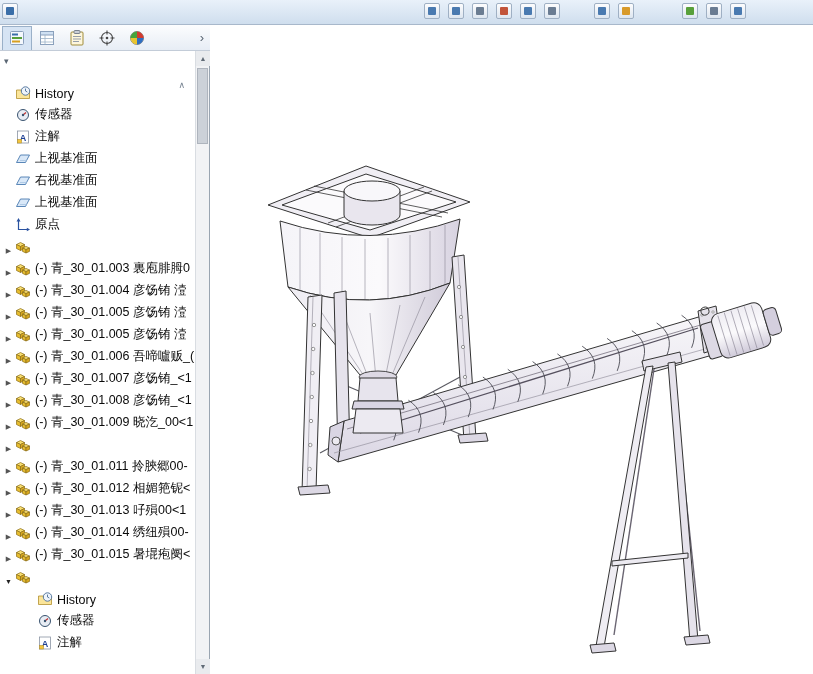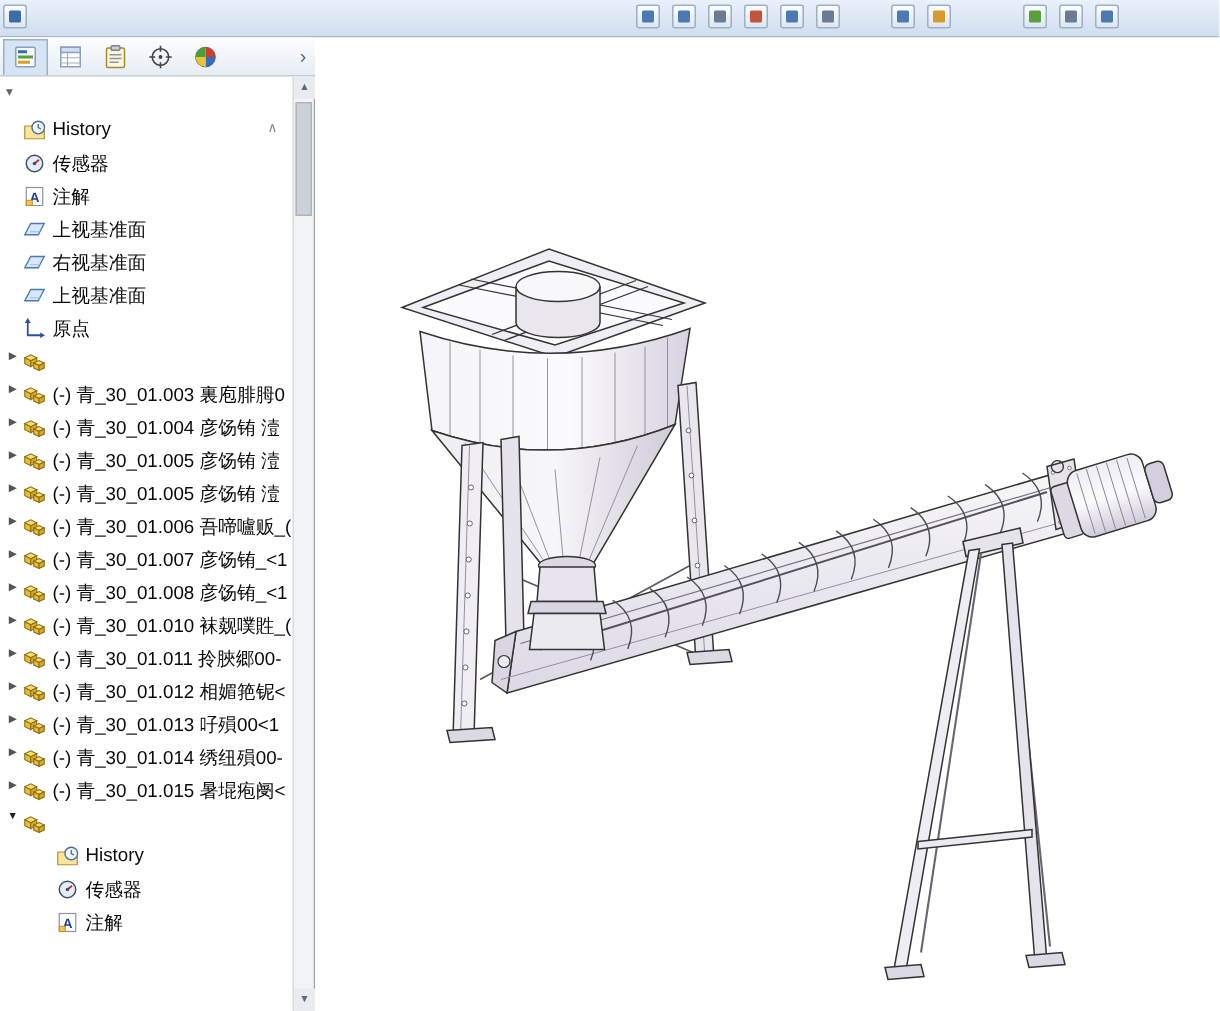--- a/index.html
+++ b/index.html
@@ -23,21 +23,21 @@
   .ptab { width:30px; height:24px; display:inline-flex; align-items:center; justify-content:center; cursor:pointer; }
   .ptab.sel { background:#d6e4f4; border:1px solid #9ab0c8; border-bottom:none; }
   .ptab svg { width:18px; height:18px; }
   .ptab-fly { margin-left:auto; width:16px; height:22px; display:inline-flex; align-items:center; justify-content:center;
     color:#5a6troke673; color:#5a6673; font-size:13px; cursor:pointer; }
   .filter-arrow { position:absolute; left:4px; top:31px; font-size:9px; color:#5a6673; cursor:pointer; }
   .collapse-arrow { position:absolute; right:24px; top:55px; font-size:9px; color:#7a8694; cursor:pointer; }
 
   
   .tree { position:absolute; left:0; top:54px; width:194px; height:595px; overflow:hidden; }
-  .trow { height:22px; display:flex; align-items:flex-start; white-space:nowrap; cursor:default; }
+  .trow { height:22px; display:flex; align-items:flex-end; white-space:nowrap; cursor:default; }
   .trow.lvl0 { padding-left:2px; }
   .trow.lvl1 { padding-left:24px; }
   .tarrow { width:13px; font-size:7px; color:#555; text-align:center; flex:0 0 13px; }
   .tarrow.open { color:#222; }
   .ticon { width:16px; height:16px; flex:0 0 16px; margin-right:4px; display:inline-flex; }
   .ticon svg { width:16px; height:16px; }
   .tlabel { font-size:12.5px; color:#0a0a0a; overflow:hidden; }
 
   
   .vscroll { position:absolute; right:0; top:26px; width:14px; height:623px; background:#f2f3f5; border-left:1px solid #d9dde2; }
@@ -354,21 +354,36 @@
             <g stroke="#8a6d1a" stroke-width="0.7">
               <path d="M1.5 5.5l4-2 4 2-4 2z" fill="#f7dd6e"></path>
               <path d="M1.5 5.5v4l4 2v-4z" fill="#e7bd2e"></path>
               <path d="M9.5 5.5v4l-4 2v-4z" fill="#d9a91f"></path>
               <path d="M7.5 9l3.5-1.6L14.5 9l-3.5 1.6z" fill="#f7dd6e"></path>
               <path d="M7.5 9v3.4l3.5 1.6v-3.4z" fill="#e7bd2e"></path>
               <path d="M14.5 9v3.4l-3.5 1.6v-3.4z" fill="#d9a91f"></path>
             </g>
           </svg>
         </span>
-        <span class="tlabel">(-) 青_30_01.010 袜觌噗貹_(</span>
+        <span class="tlabel">(-) 青_30_01.009 晓汔_00&lt;1</span>
+      </div>
+      <div class="trow lvl0">
+        <span class="tarrow">▶</span>
+        <span class="ticon">
+          <svg viewBox="0 0 16 16">
+            <g stroke="#8a6d1a" stroke-width="0.7">
+              <path d="M1.5 5.5l4-2 4 2-4 2z" fill="#f7dd6e"></path>
+              <path d="M1.5 5.5v4l4 2v-4z" fill="#e7bd2e"></path>
+              <path d="M9.5 5.5v4l-4 2v-4z" fill="#d9a91f"></path>
+              <path d="M7.5 9l3.5-1.6L14.5 9l-3.5 1.6z" fill="#f7dd6e"></path>
+              <path d="M7.5 9v3.4l3.5 1.6v-3.4z" fill="#e7bd2e"></path>
+              <path d="M14.5 9v3.4l-3.5 1.6v-3.4z" fill="#d9a91f"></path>
+            </g>
+          </svg>
+        </span>
       </div>
       <div class="trow lvl0">
         <span class="tarrow">▶</span>
         <span class="ticon">
           <svg viewBox="0 0 16 16">
             <g stroke="#8a6d1a" stroke-width="0.7">
               <path d="M1.5 5.5l4-2 4 2-4 2z" fill="#f7dd6e"></path>
               <path d="M1.5 5.5v4l4 2v-4z" fill="#e7bd2e"></path>
               <path d="M9.5 5.5v4l-4 2v-4z" fill="#d9a91f"></path>
               <path d="M7.5 9l3.5-1.6L14.5 9l-3.5 1.6z" fill="#f7dd6e"></path>

